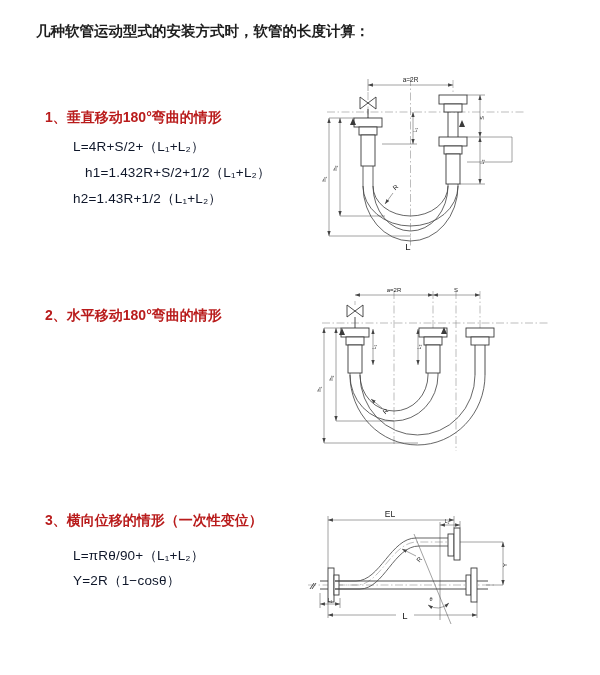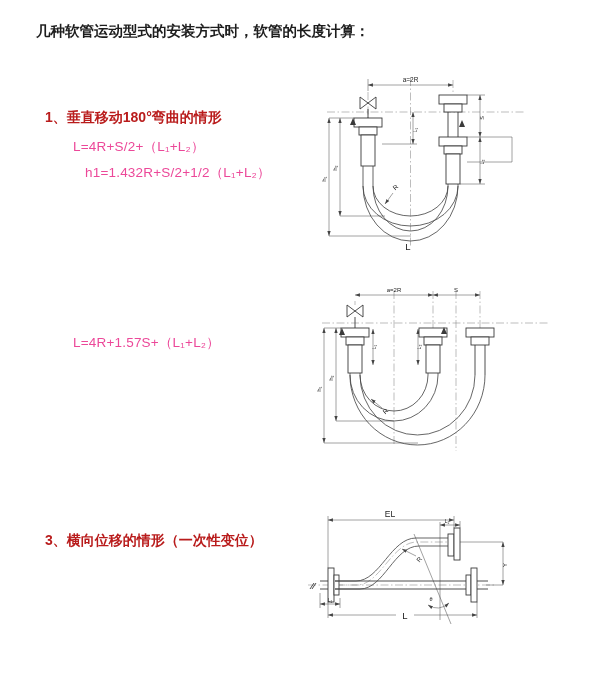--- a/index.html
+++ b/index.html
@@ -1,20 +1,20 @@
 <!DOCTYPE html>
 <html><head>
 <meta charset="utf-8">
 <style>
   html,body{margin:0;padding:0;}
   body{font-family:"Liberation Sans","DejaVu Sans",sans-serif;background:#ffffff;}
   #page{position:relative;width:600px;height:675px;background:#ffffff;overflow:hidden;}
   .ttl{position:absolute;left:36px;top:22px;font-size:14.5px;font-weight:bold;color:#1d1d1d;white-space:nowrap;}
   .hd{position:absolute;font-size:14px;font-weight:bold;color:#b91c1c;white-space:nowrap;}
-  .fm{position:absolute;font-size:13.5px;color:#ec4899;white-space:nowrap;letter-spacing:.2px;}
+  .fm{position:absolute;font-size:13.5px;color:#0f172a;white-space:nowrap;letter-spacing:.2px;}
   svg.dg{position:absolute;}
   svg .ln{stroke:#3a3a3a;stroke-width:.9;fill:none;}
   svg .fl{stroke:#3a3a3a;stroke-width:.9;fill:#ffffff;}
   svg .hose{stroke:#4a4a4a;stroke-width:.85;fill:none;}
   svg .dim{stroke:#555555;stroke-width:.55;fill:none;}
   svg .cl{stroke:#7a7a7a;stroke-width:.5;fill:none;stroke-dasharray:8 2.5 1.5 2.5;}
   svg .sol{fill:#3a3a3a;stroke:none;}
   svg text{fill:#222222;font-family:"Liberation Sans","DejaVu Sans",sans-serif;}
   svg .t5{font-size:5px;} svg .t55{font-size:5.5px;} svg .t6{font-size:6px;}
   svg .t65{font-size:6.5px;} svg .t85{font-size:8.5px;} svg .t95{font-size:9.5px;}
@@ -23,24 +23,27 @@
 </head>
 <body>
 
 <div id="page">
 
   <div class="ttl">几种软管运动型式的安装方式时，软管的长度计算：</div>
 
   <div class="hd" style="left:45px;top:109px">1、垂直移动180°弯曲的情形</div>
   <div class="fm" style="left:73px;top:138px">L=4R+S/2+（L₁+L₂）</div>
   <div class="fm" style="left:85px;top:164px">h1=1.432R+S/2+1/2（L₁+L₂）</div>
-
-  <div class="fm" style="left:73px;top:334px">L=4R+1.57S+（L₁+L₂）</div>
-
-  <div class="hd" style="left:45px;top:532px">3、横向位移的情形（一次性变位）</div>
+  <div class="fm" style="left:73px;top:190px">h2=1.43R+1/2（L₁+L₂）</div>
+
+  <div class="hd" style="left:45px;top:307px">2、水平移动180°弯曲的情形</div>
+
+  <div class="hd" style="left:45px;top:512px">3、横向位移的情形（一次性变位）</div>
+  <div class="fm" style="left:73px;top:547px">L=πRθ/90+（L₁+L₂）</div>
+  <div class="fm" style="left:73px;top:572px">Y=2R（1−cosθ）</div>
 
   <svg class="dg" style="left:313px;top:68px" width="250" height="188" viewBox="0 0 250 188">
     <defs>
       <marker id="m1" viewBox="0 0 8 8" refX="8" refY="4" markerWidth="9" markerHeight="9" orient="auto-start-reverse">
         <path d="M0,1.3 L8,4 L0,6.7 Z" fill="#444"></path>
       </marker>
       <pattern id="hp1" patternUnits="userSpaceOnUse" width="3" height="3">
         <path d="M0,3 L3,0 M0,0 L3,3" stroke="#555" stroke-width="0.4"></path>
       </pattern>
     </defs>

